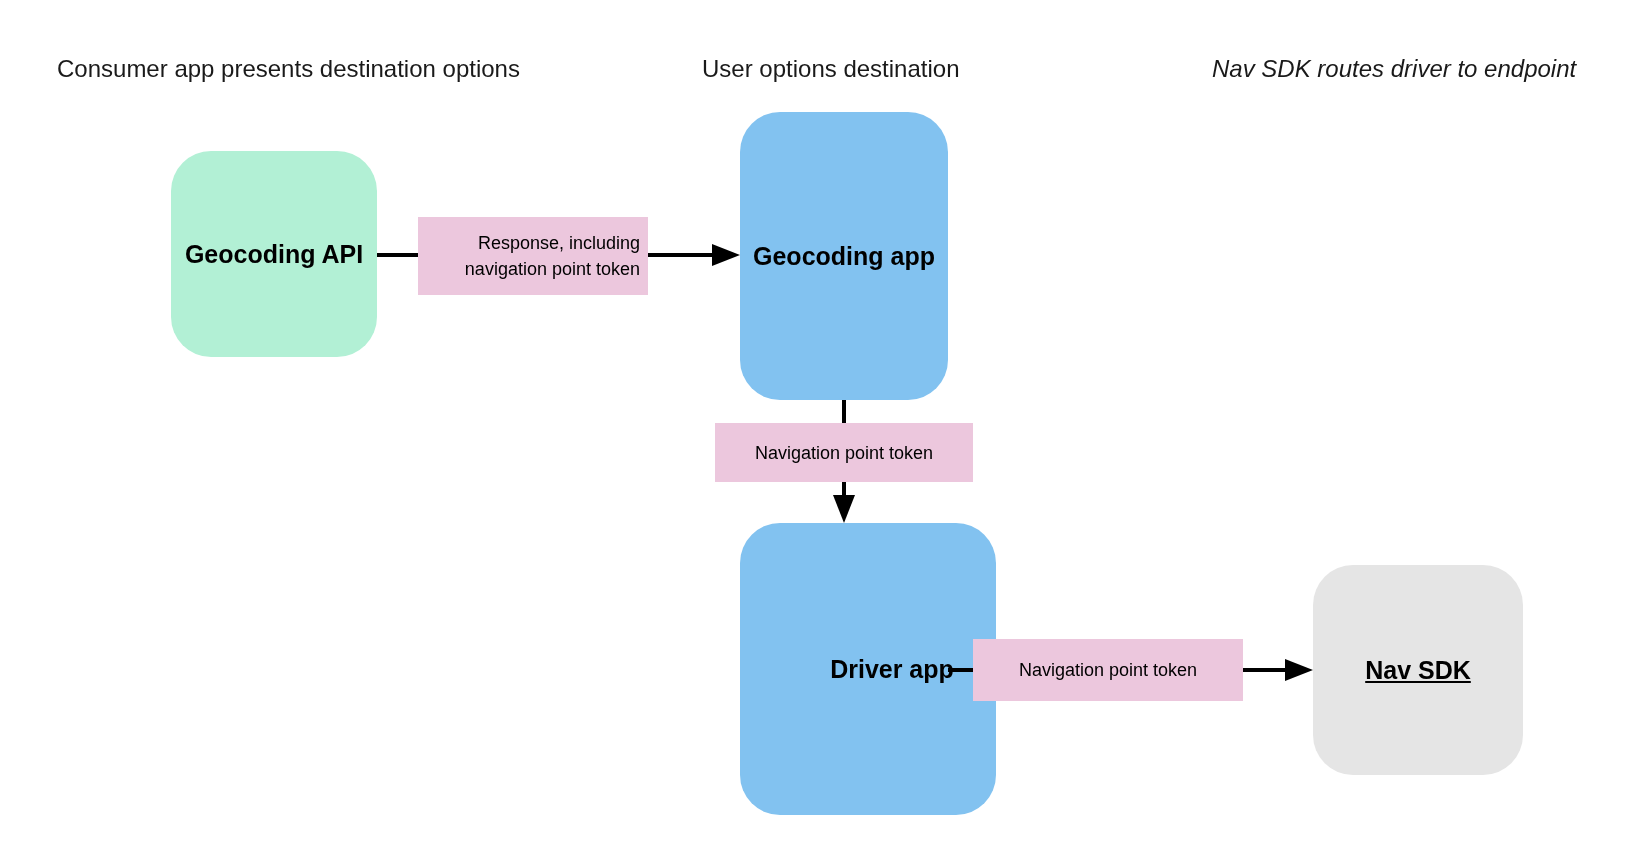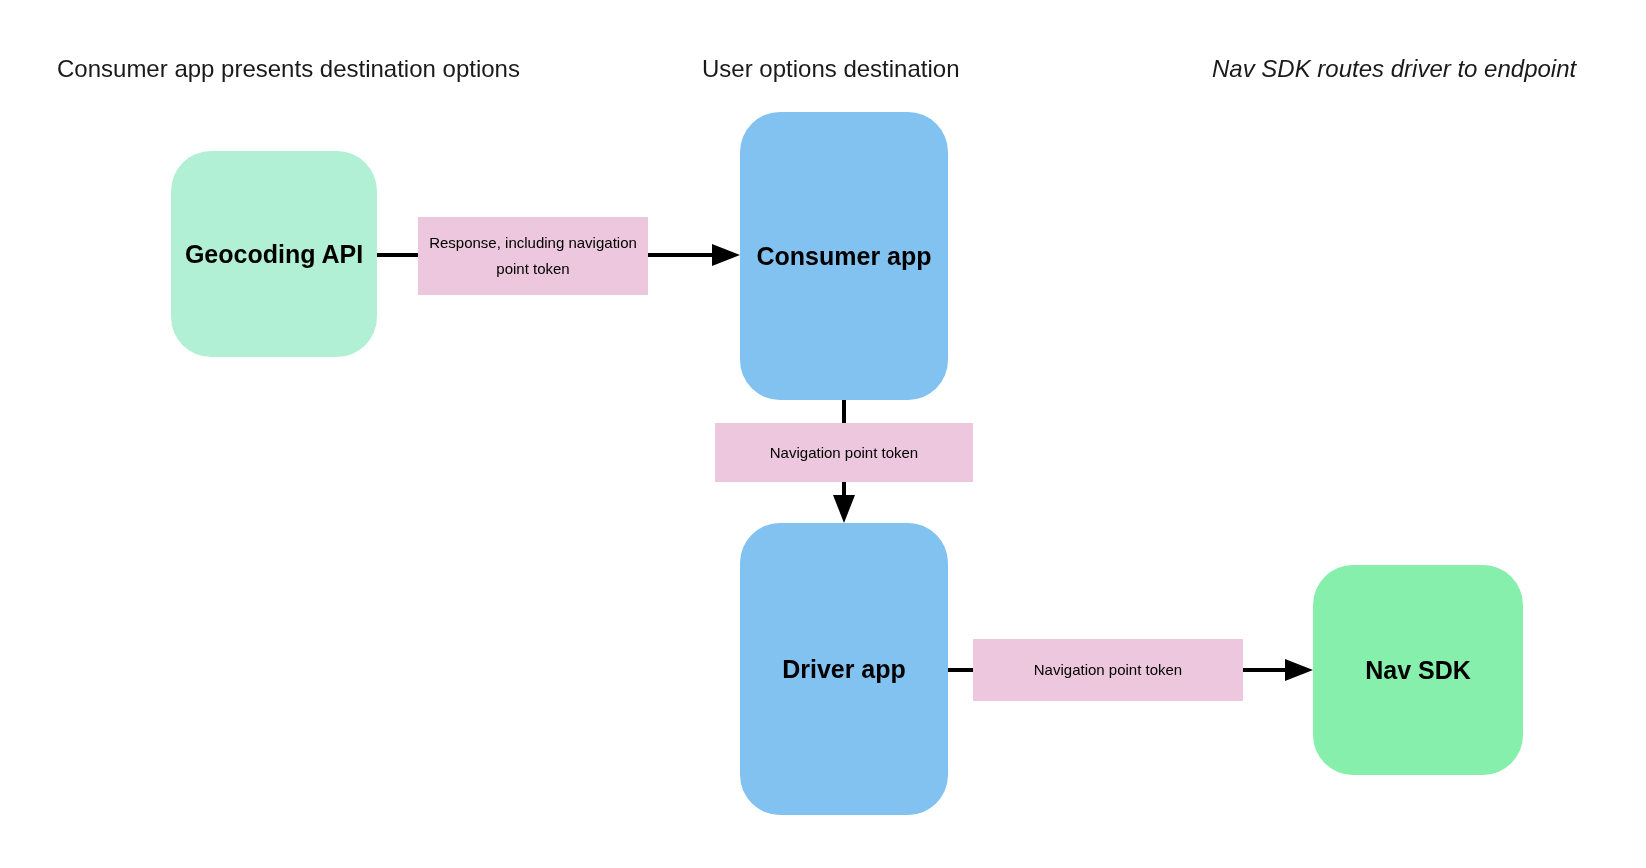--- a/index.html
+++ b/index.html
@@ -29,30 +29,30 @@
     display: flex;
     align-items: center;
     justify-content: center;
     font-size: 25px;
     font-weight: 700;
     color: #000000;
     text-align: center;
   }
   .node-geocoding { left: 171px; top: 151px; width: 206px; height: 206px; }
   .node-consumer  { left: 740px; top: 112px; width: 208px; height: 288px; }
-  .node-driver    { left: 740px; top: 523px; width: 208px; height: 292px; }
+  .node-driver    { left: 740px; top: 523px; width: 208px; height: 292px; padding-left: 48px; }
   .node-navsdk    { left: 1313px; top: 565px; width: 210px; height: 210px; }
 
   .edge-label {
     position: absolute;
     display: flex;
     align-items: center;
     justify-content: center;
-    text-align: center;
-    font-size: 15px;
+    text-align: right;
+    font-size: 18px;
     line-height: 26px;
     color: #000000;
     padding: 0 8px;
     box-sizing: border-box;
   }
   .edge-label-1 { left: 418px; top: 217px; width: 230px; height: 78px; }
   .edge-label-2 { left: 715px; top: 423px; width: 258px; height: 59px; }
   .edge-label-3 { left: 973px; top: 639px; width: 270px; height: 62px; }
 
   .connector { position: absolute; background: #000000; }
@@ -88,28 +88,28 @@
 
   <div class="stage-header header-1">Consumer app presents destination options</div>
   <div class="stage-header header-2">User options destination</div>
   <div class="stage-header header-3">Nav SDK routes driver to endpoint</div>
 
   <div class="node node-geocoding" style="background-color: rgb(178, 240, 213);">
     <span>Geocoding API</span>
   </div>
 
   <div class="node node-consumer" style="background-color: rgb(130, 194, 240);">
-    <span>Consumer app</span>
+    <span>Geocoding app</span>
   </div>
 
   <div class="node node-driver" style="background-color: rgb(130, 194, 240);">
     <span>Driver app</span>
   </div>
 
-  <div class="node node-navsdk" style="background-color: #86efac;">
+  <div class="node node-navsdk" style="background-color: #e5e5e5; text-decoration: underline;">
     <span>Nav SDK</span>
   </div>
 
   <div class="connector line-h c1"></div>
   <div class="edge-label edge-label-1" style="background-color: rgb(236, 199, 221);">
     <span>Response, including navigation point token</span>
   </div>
   <div class="connector line-h c2"></div>
   <div class="arrowhead arrow-right a2"></div>
 

